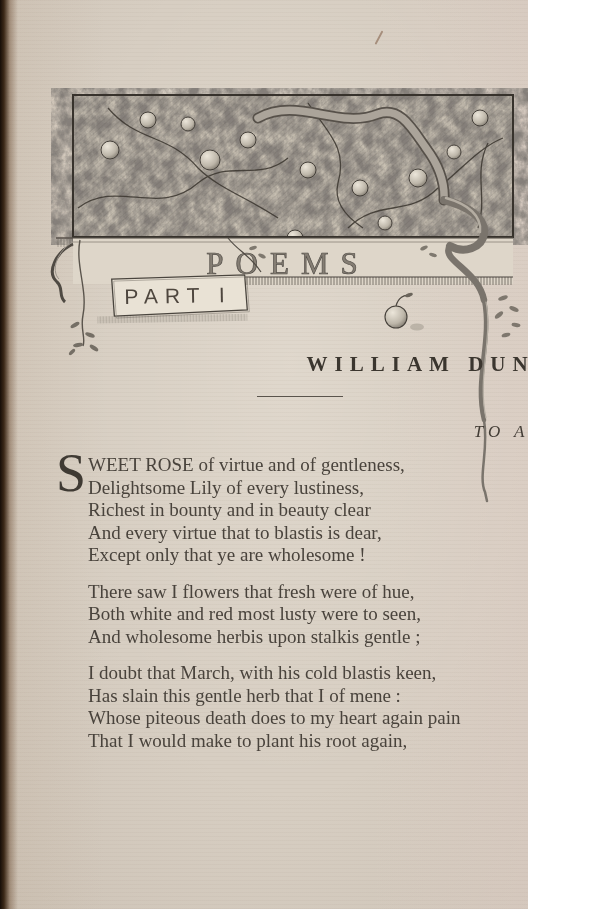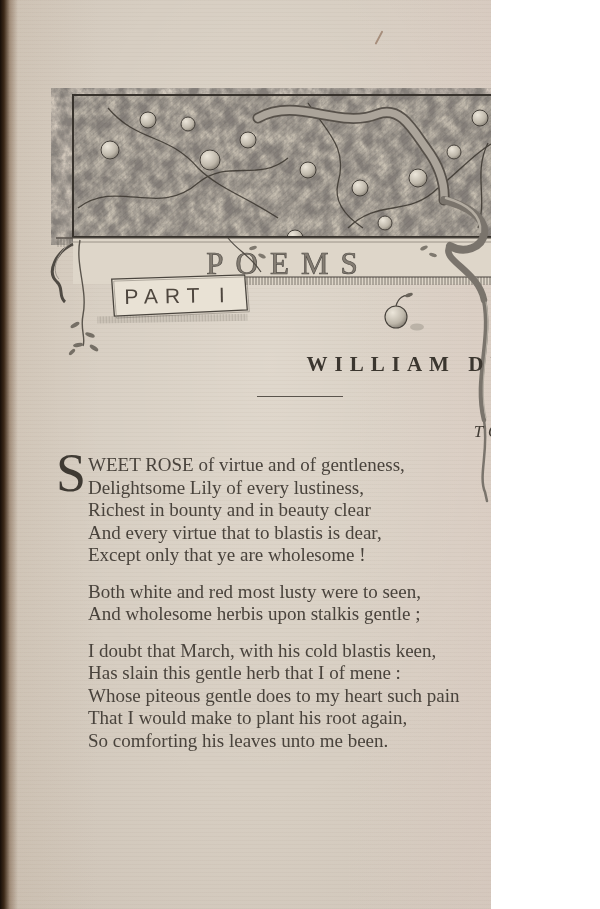--- a/index.html
+++ b/index.html
@@ -1,18 +1,18 @@
 <!DOCTYPE html>
 <html><head>
 <meta charset="utf-8">
 <style>
   html,body{margin:0;padding:0;}
   .page{
     position:relative;
-    width:491px;height:909px;
+    width:528px;height:909px;
     background:#d7cec2;
     overflow:hidden;
     font-family:"Liberation Serif", serif;
   }
   
   .page::before{
     content:"";position:absolute;inset:0;pointer-events:none;z-index:1;
     background:
       repeating-linear-gradient(0deg, rgba(120,100,80,0.045) 0 1px, rgba(0,0,0,0) 1px 4px),
       linear-gradient(90deg, rgba(190,170,148,0.18) 0%, rgba(0,0,0,0) 20%, rgba(0,0,0,0) 70%, rgba(228,208,202,0.30) 100%),
@@ -193,28 +193,28 @@
       <div class="poem-line first-line-wrap">
         <span class="drop-cap">S</span>
         <span>WEET ROSE of virtue and of gentleness,</span>
       </div>
       <div class="poem-line">Delightsome Lily of every lustiness,</div>
       <div class="poem-line">Richest in bounty and in beauty clear</div>
       <div class="poem-line">And every virtue that to blastis is dear,</div>
       <div class="poem-line">Except only that ye are wholesome !</div>
     </div>
     <div class="stanza">
+      <div class="poem-line">There saw I flowers that fresh were of hue,</div>
       <div class="poem-line">Both white and red most lusty were to seen,</div>
       <div class="poem-line">And wholesome herbis upon stalkis gentle ;</div>
     </div>
     <div class="stanza">
       <div class="poem-line">I doubt that March, with his cold blastis keen,</div>
       <div class="poem-line">Has slain this gentle herb that I of mene :</div>
-      <div class="poem-line">Whose piteous gentle does to my heart such pain</div>
+      <div class="poem-line">Whose piteous death does to my heart again pain</div>
       <div class="poem-line">That I would make to plant his root again,</div>
-      <div class="poem-line">So comforting his leaves unto me been.</div>
     </div>
   </div>
 
   <div class="scratch"></div>
   <div class="crease"></div>
   <div class="gutter-shadow"></div>
 </div>
 
 </body></html>

